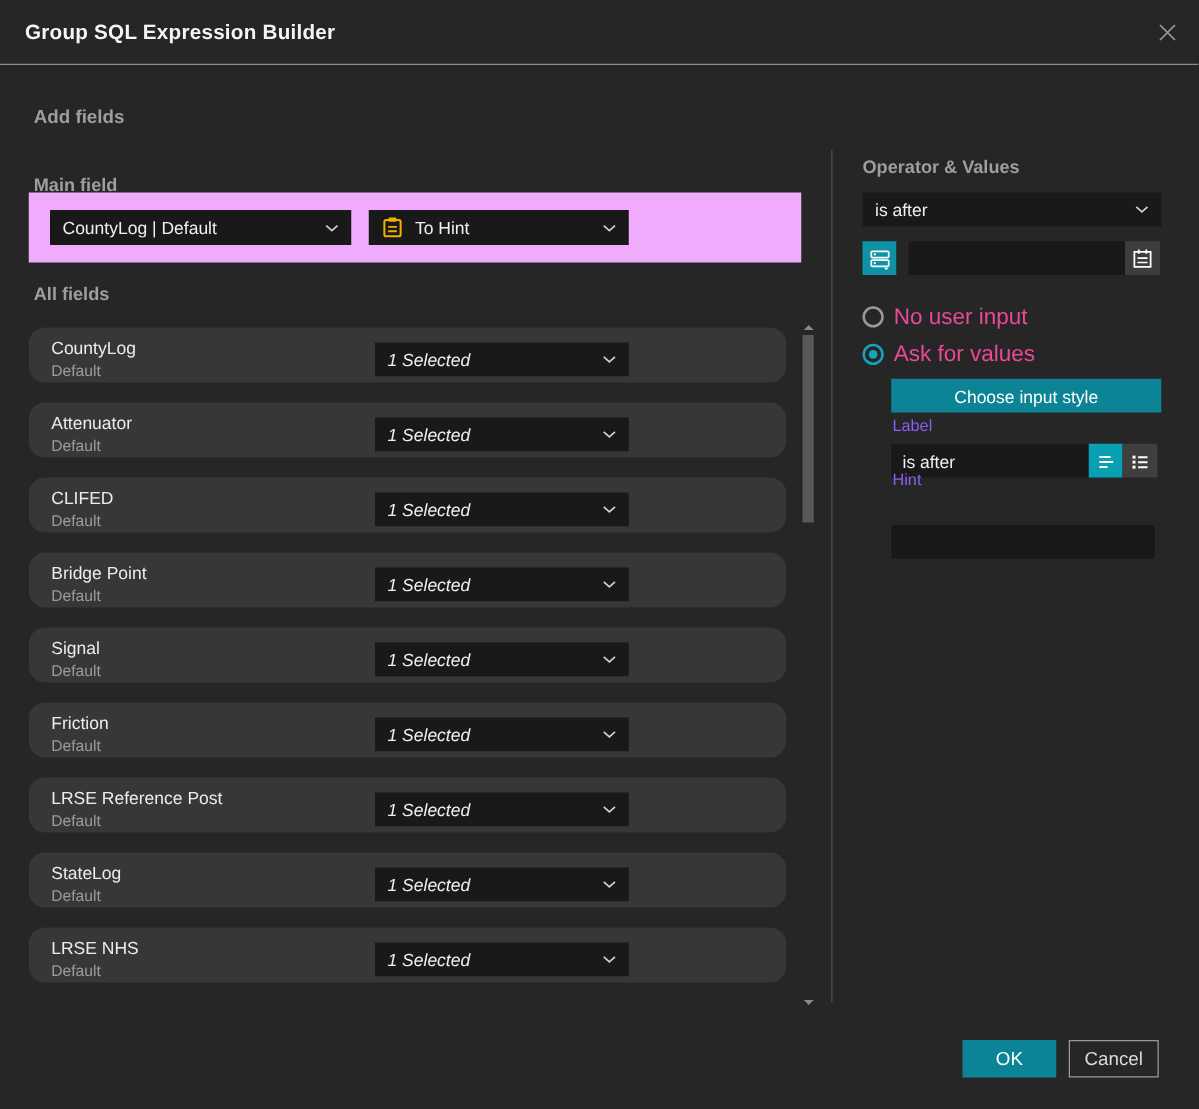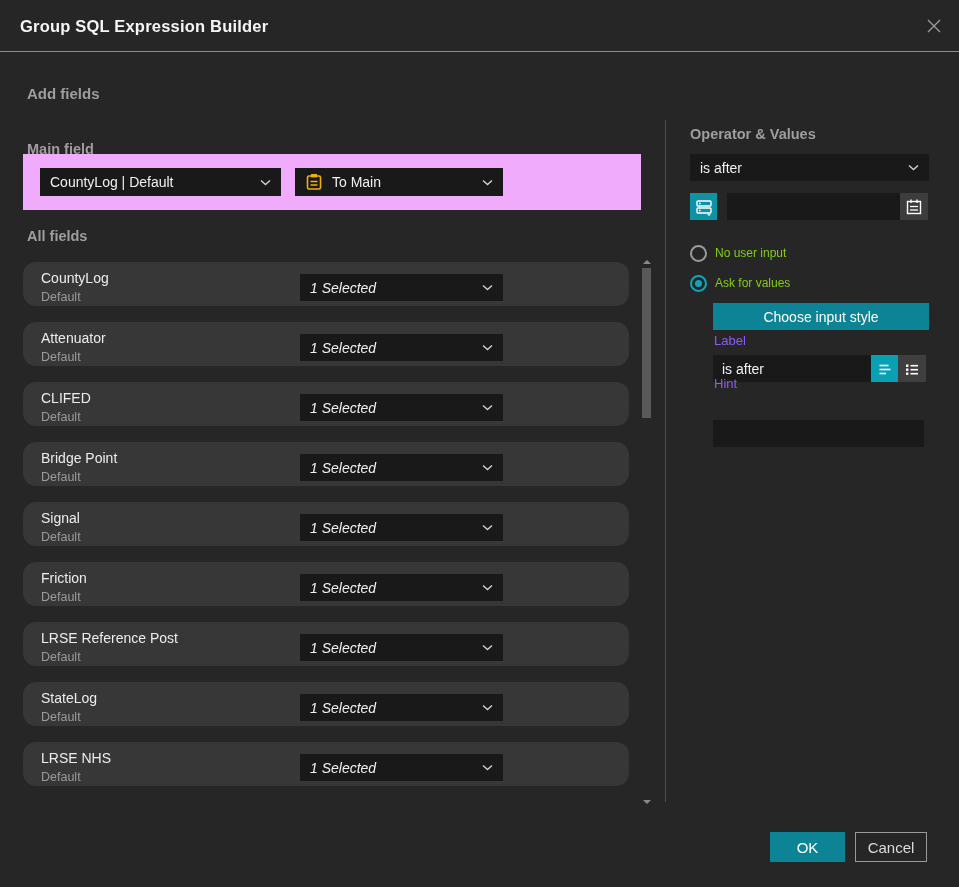--- a/index.html
+++ b/index.html
@@ -51,21 +51,21 @@
   .sq-btn { position:absolute; width:27px; height:27px; border:none; display:flex; align-items:center; justify-content:center; cursor:pointer; padding:0; }
   .values-btn { left:690px; top:193px; background:#0d93a5; }
   .date-value-input { left:727px; top:193px; width:173px; height:27px; }
   .cal-btn { left:900px; top:193px; width:28px; background:#3d3d3d; }
 
   .radio-row { position:absolute; left:690px; height:18px; display:flex; align-items:center; cursor:pointer; }
   .radio-row.r1 { top:244px; } .radio-row.r2 { top:274px; }
   .radio { width:17px; height:17px; border-radius:50%; border:2px solid #9a9a9a; flex:0 0 auto; position:relative; background:transparent; }
   .radio.sel { border-color:#14a4b8; }
   .radio.sel::after { content:""; position:absolute; left:3px; top:3px; width:7px; height:7px; border-radius:50%; background:#14a4b8; }
-  .radio-label { margin-left:8px; font-size:12px; color:#84cc16; }
+  .radio-label { margin-left:8px; font-size:18px; color:#ec4899; }
 
   .choose-btn { position:absolute; left:713px; top:303px; width:216px; height:27px; background:#0d8496; color:#fff; border:none; font-size:14px; font-family:"Liberation Sans", sans-serif; cursor:pointer; }
 
   .cap-label { position:absolute; font-size:13px; color:#8b5cf6; }
   .cap-label.lab { left:714px; top:333px; }
   .cap-label.hint { left:714px; top:376px; }
   .label-input { left:713px; top:355px; width:158px; height:27px; }
   .style-btn-line { left:871px; top:355px; background:#0aa0b4; }
   .style-btn-list { left:898px; top:355px; width:28px; background:#3f3f3f; }
   .hint-input { left:713px; top:420px; width:211px; height:27px; }
@@ -104,21 +104,21 @@
     </div>
     <div class="fselect main-sel-date">
       <span class="cal-amber">
         <svg width="18" height="18" viewBox="0 0 18 18">
           <rect x="2.5" y="3" width="13" height="13" rx="1.5" fill="none" stroke="#f3b000" stroke-width="1.6"></rect>
           <rect x="6" y="1" width="6" height="3.4" fill="#f3b000"></rect>
           <line x1="5.5" y1="8.5" x2="12.5" y2="8.5" stroke="#f3b000" stroke-width="1.5"></line>
           <line x1="5.5" y1="12" x2="12.5" y2="12" stroke="#f3b000" stroke-width="1.5"></line>
         </svg>
       </span>
-      <span class="sel-text">To Main</span>
+      <span class="sel-text">To Hint</span>
       <span class="chev" style="display:flex;">
         <svg width="11" height="7" viewBox="0 0 11 7">
             <path d="M1 1.5 L5.5 5.5 L10 1.5" stroke="#d0d0d0" stroke-width="1.4" fill="none"></path>
           </svg>
       </span>
     </div>
   </div>
 
   <div class="sec-label" style="left:27px; top:228px;text-align:center;">All fields</div>
 

